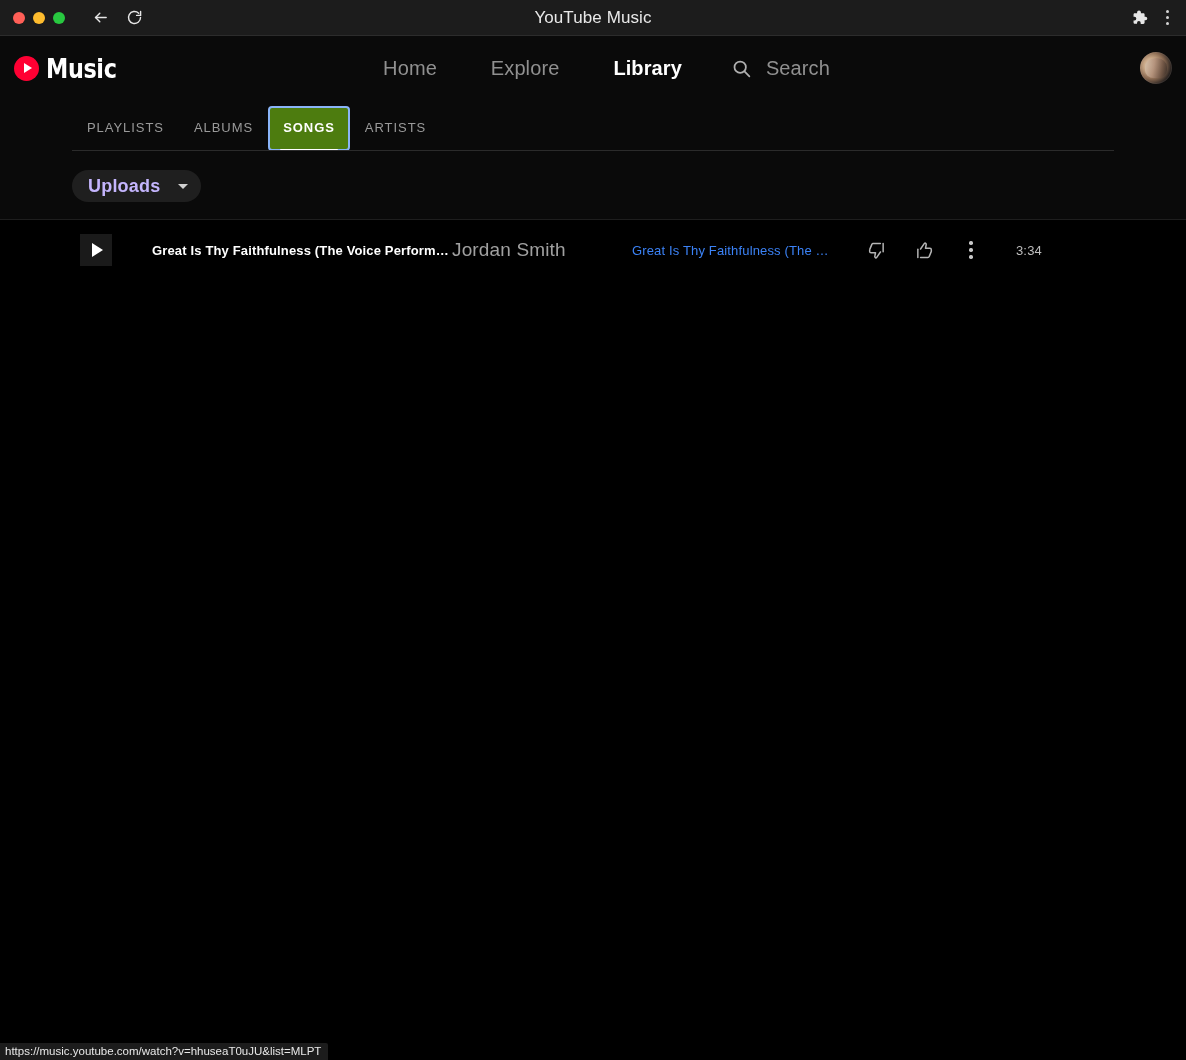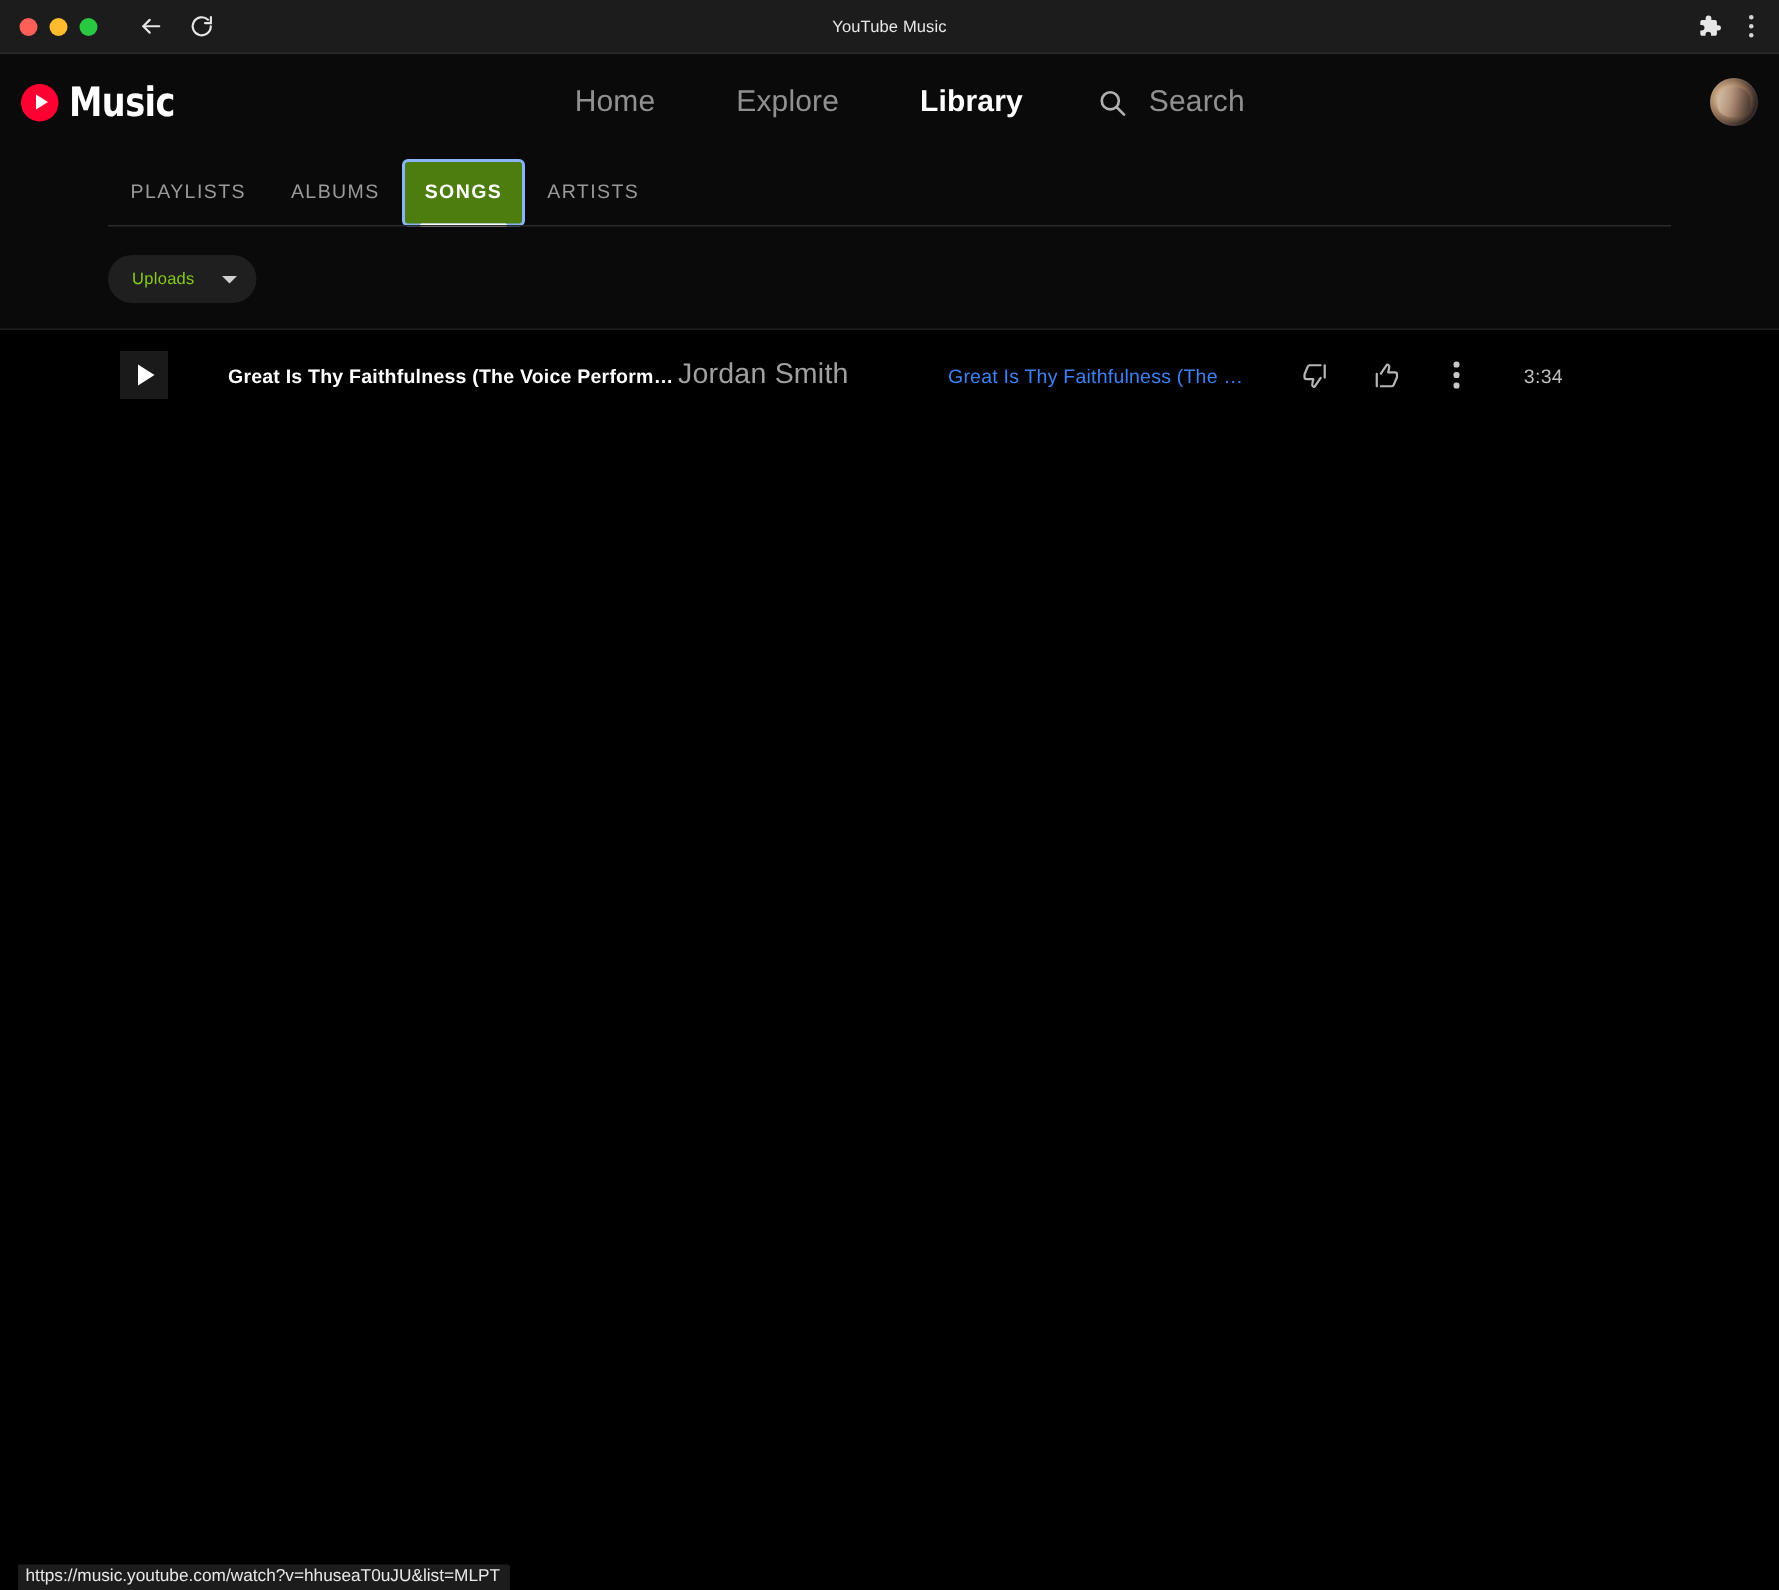--- a/index.html
+++ b/index.html
@@ -45,21 +45,21 @@
     display: flex; align-items: center; justify-content: center;
     border-radius: 4px;
     cursor: default;
   }
   .chrome-btn svg { display: block; }
 
   .chrome-title {
     position: absolute;
     left: 0; right: 0;
     text-align: center;
-    font-size: 11px;
+    font-size: 17px;
     color: #e8e8e8;
     letter-spacing: .1px;
     pointer-events: none;
   }
 
   .chrome-right {
     margin-left: auto;
     display: flex;
     align-items: center;
     gap: 4px;
@@ -229,23 +229,23 @@
     display: inline-flex;
     align-items: center;
     gap: 18px;
     height: 32px;
     padding: 0 13px 0 16px;
     background: #1f1f1f;
     border-radius: 16px;
     cursor: pointer;
   }
   .chip-label {
-    font-size: 11px;
-    font-weight: 400;
-    color: #84cc16;
+    font-size: 18px;
+    font-weight: 700;
+    color: #c4b5fd;
     letter-spacing: .2px;
   }
   .caret {
     width: 0; height: 0;
     border-left: 5px solid transparent;
     border-right: 5px solid transparent;
     border-top: 5px solid #d0d0d0;
   }
 
   .header-rule {
@@ -333,21 +333,21 @@
     color: #bdbdbd;
     letter-spacing: .2px;
     margin-left: 26px;
     width: 34px;
     text-align: right;
   }
 
   
   .statusbar {
     position: absolute;
-    left: 12px; bottom: 0;
+    left: 0; bottom: 0;
     max-width: 620px;
     height: 17px;
     background: #1c1c1c;
     color: #e8e8e8;
     font-size: 11.5px;
     line-height: 17px;
     padding: 0 7px 0 5px;
     white-space: nowrap;
     overflow: hidden;
     border-top-right-radius: 2px;

